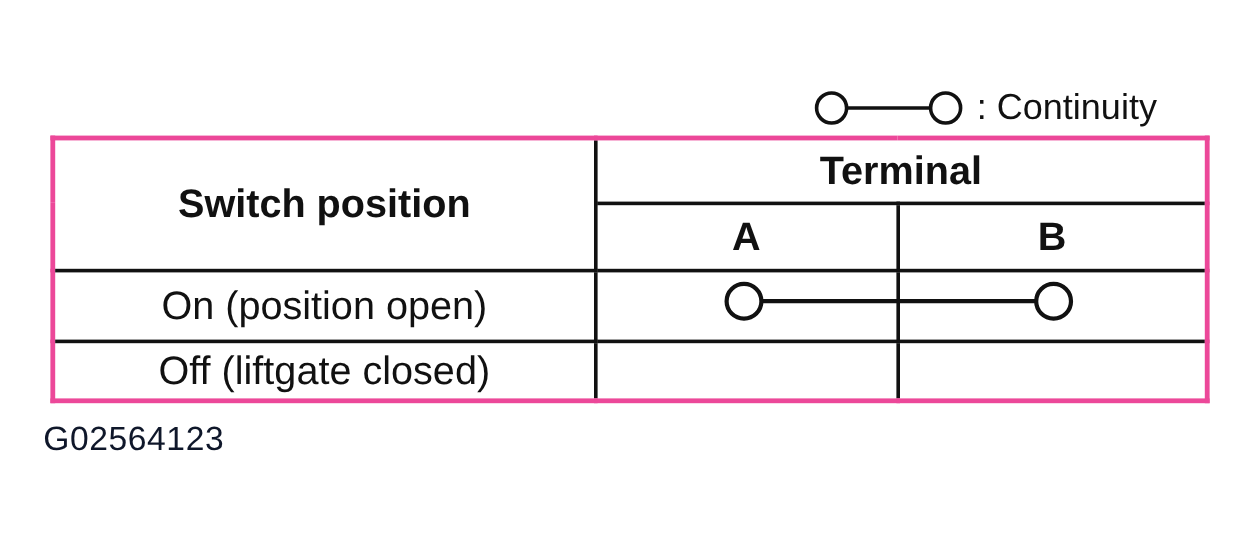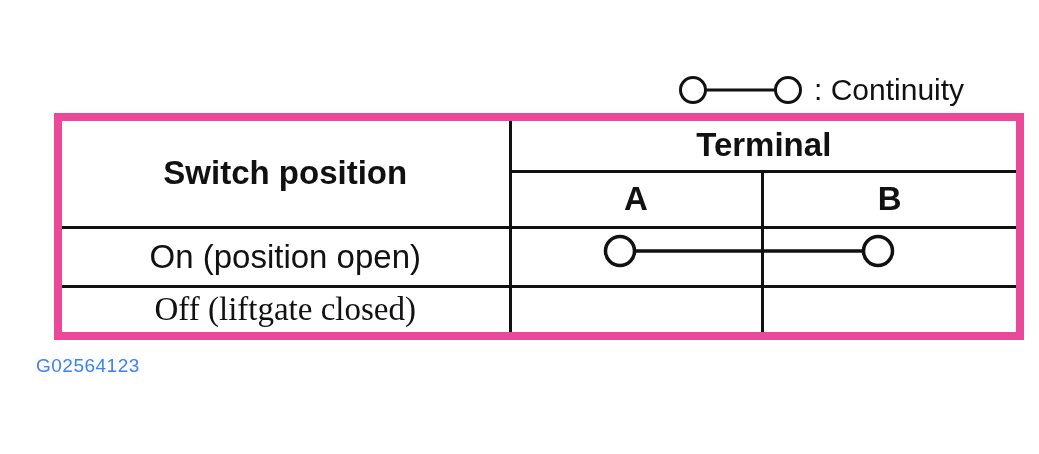--- a/index.html
+++ b/index.html
@@ -26,60 +26,60 @@
   .legend-label {
     font-size: 30px;
     line-height: 36px;
     color: #111111;
     white-space: nowrap;
   }
 
   
   table.cont-table {
     position: absolute;
-    left: 54px;
+    left: 42px;
     top: 113px;
     width: 962px;
     border-collapse: collapse;
     table-layout: fixed;
-    border: 8px solid #ec4899;
+    border: 4px solid #ec4899;
   }
   table.cont-table td {
     border: 3px solid #111111;
     text-align: center;
     vertical-align: middle;
     font-size: 33px;
     color: #111111;
     overflow: hidden;
     white-space: nowrap;
   }
   td.hdr { font-weight: bold; font-size: 34px; }
   tr.r-terminal { height: 54px; }
   tr.r-ab       { height: 56px; }
   tr.r-on       { height: 59px; }
-  tr.r-off      { height: 50px; font-family: Liberation Serif, serif; }
+  tr.r-off      { height: 50px; }
 
   
   .cont-overlay {
     position: absolute;
     left: 600px;
     top: 233px;
     width: 300px;
     height: 36px;
     pointer-events: none;
   }
 
   
   .figure-id {
     position: absolute;
     left: 36px;
     top: 351px;
-    font-size: 19px;
+    font-size: 28px;
     line-height: 30px;
-    color: #3b82f6;
+    color: #0f172a;
     letter-spacing: 0.5px;
   }
 </style>
 </head>
 <body>
 
 <div class="canvas">
 
   <div class="legend">
     <svg class="legend-symbol" width="128" height="32" viewBox="0 0 128 32">

